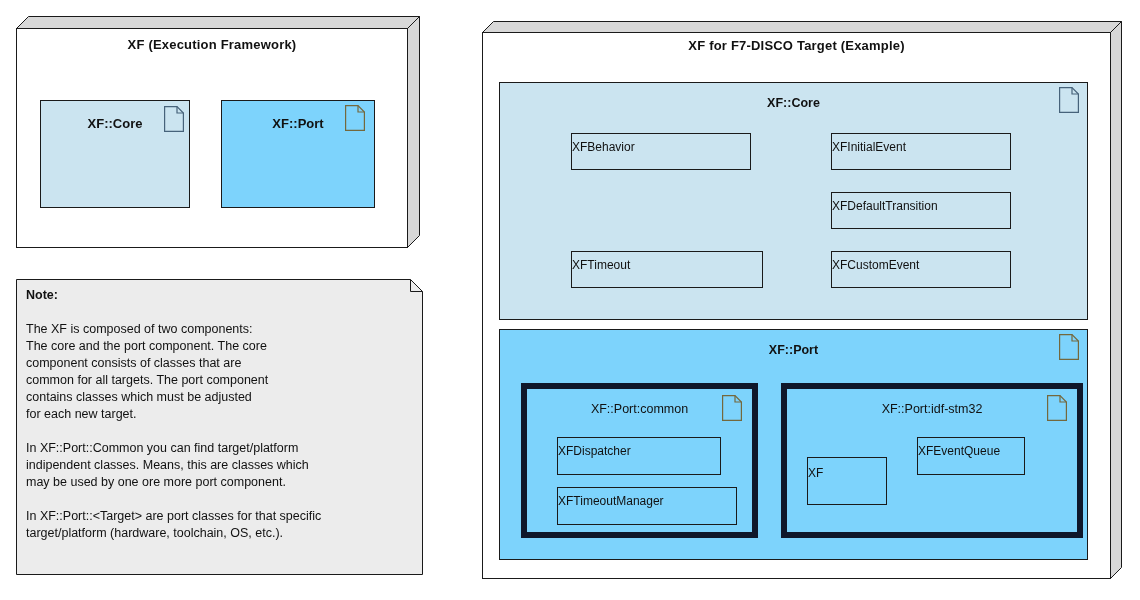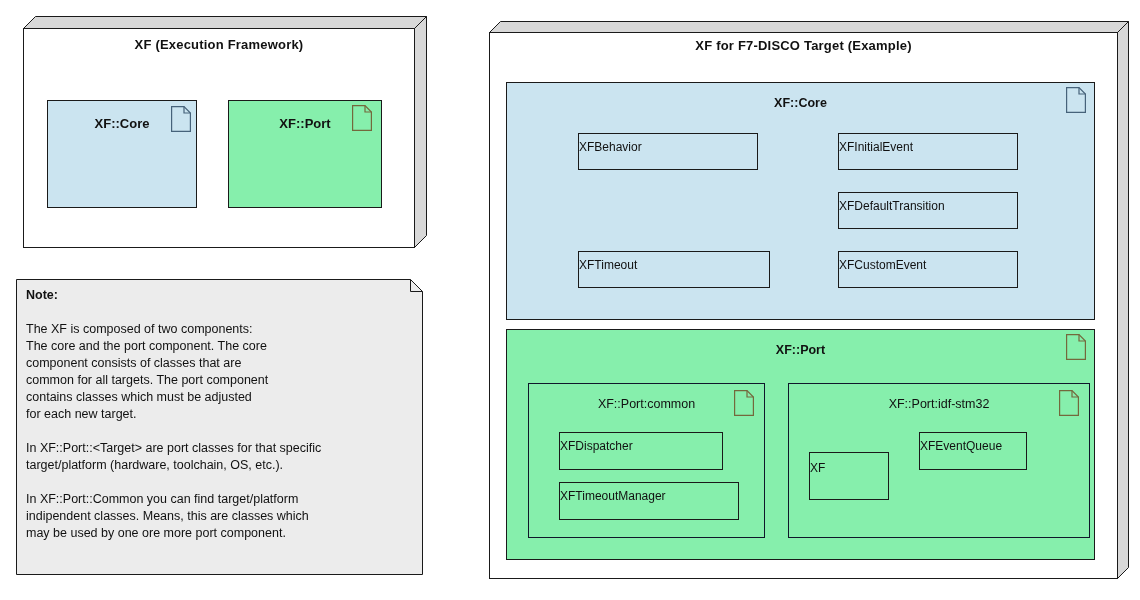--- a/index.html
+++ b/index.html
@@ -1,54 +1,54 @@
 <!DOCTYPE html>
 <html><head>
 <meta charset="utf-8">
 <style>
   html,body{margin:0;padding:0;background:#ffffff;}
   .canvas{
     position:relative;width:1140px;height:600px;background:#ffffff;overflow:hidden;
     font-family:"Liberation Sans", sans-serif;color:#111;
   }
   
-  .box3d{position:absolute;margin-left:7px;}
+  .box3d{position:absolute;}
   .box3d-bg{position:absolute;left:0;top:0;}
   .box3d-bg .face{stroke:#1a1a1a;stroke-width:1;}
   .box3d-bg .side{fill:#d8d8d8;}
   .box3d-bg .front{fill:#ffffff;}
   .box3d-title{
     position:absolute;left:0;width:100%;text-align:center;
     font-weight:bold;font-size:13px;letter-spacing:.2px;
   }
   
   .note-rect{
     position:absolute;border:1px solid #1a1a1a;box-sizing:border-box;
   }
   .fill-blue{background:#cbe4f0;}
-  .fill-tan{background:#86efac;}
+  .fill-tan{background:#7dd3fc;}
   .note-rect-label{
     position:absolute;left:0;top:15px;width:100%;text-align:center;
     font-weight:bold;font-size:13px;
   }
   
   .doc-icon{position:absolute;width:20px;height:26px;}
   .doc-icon path{fill:none;stroke-width:1.2;}
   .icon-blue path{stroke:#46627a;}
   .icon-tan path{stroke:#74683c;}
   
   .pkg{
     position:absolute;border:1px solid #1a1a1a;box-sizing:border-box;
   }
   .pkg-title{
     position:absolute;left:0;top:13px;width:100%;text-align:center;
     font-weight:bold;font-size:12.5px;
   }
   .subpkg{
-    position:absolute;border:1px solid #0f172a;box-sizing:border-box;background:transparent;padding-left:40px;
+    position:absolute;border:6px solid #0f172a;box-sizing:border-box;background:transparent;padding-left:40px;
   }
   .subpkg-title{
     position:absolute;left:0;top:13px;width:100%;text-align:center;
     font-weight:normal;font-size:12.5px;
   }
   .cls{
     position:absolute;border:1px solid #1a1a1a;box-sizing:border-box;
     background:transparent;text-align:left;font-size:12px;padding-top:6px;
   }
   
@@ -99,25 +99,25 @@
       <polyline class="note-fold" points="394.5,0.5 394.5,12.5 406.5,12.5"></polyline>
     </svg>
     <div class="note-content">
       <div class="note-heading">Note:</div>
       <p class="note-par">The XF is composed of two components:
 The core and the port component. The core
 component consists of classes that are
 common for all targets. The port component
 contains classes which must be adjusted
 for each new target.</p>
-      <p class="note-par">In XF::Port::&lt;Target&gt; are port classes for that specific
-target/platform (hardware, toolchain, OS, etc.).</p>
       <p class="note-par">In XF::Port::Common you can find target/platform
 indipendent classes. Means, this are classes which
 may be used by one ore more port component.</p>
+      <p class="note-par">In XF::Port::&lt;Target&gt; are port classes for that specific
+target/platform (hardware, toolchain, OS, etc.).</p>
     </div>
   </div>
 
   <div class="box3d" style="left:482px;top:21px;width:640px;height:558px">
     <svg class="box3d-bg" width="640" height="558" viewBox="0 0 640 558">
       <polygon class="face side" points="0.5,11.5 11.5,0.5 639.5,0.5 628.5,11.5"></polygon>
       <polygon class="face side" points="628.5,11.5 639.5,0.5 639.5,546.5 628.5,557.5"></polygon>
       <rect class="face front" x="0.5" y="11.5" width="628" height="546"></rect>
     </svg>
     <div class="box3d-title" style="top:17px;width:629px;">XF for F7-DISCO Target (Example)</div>

